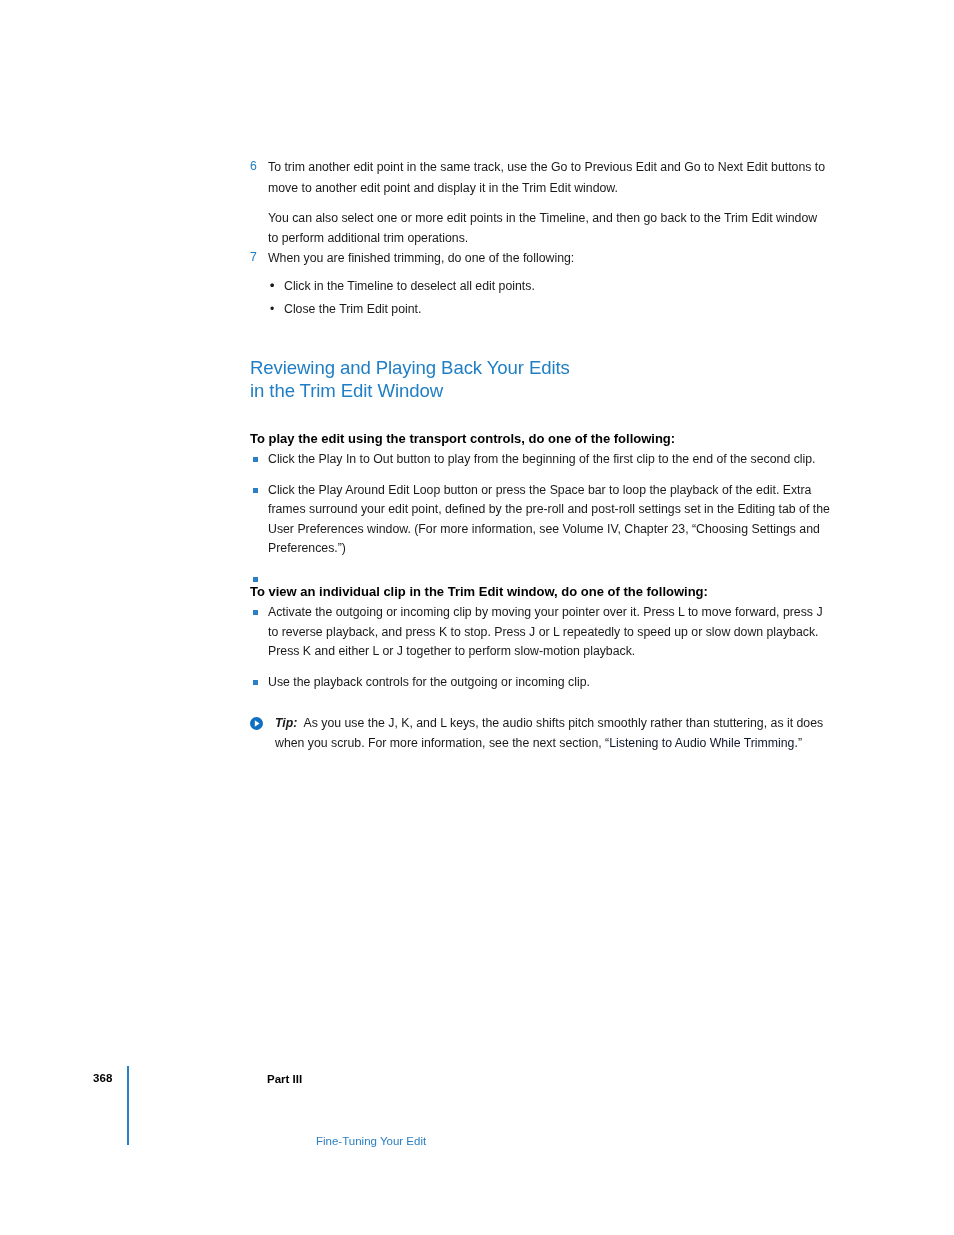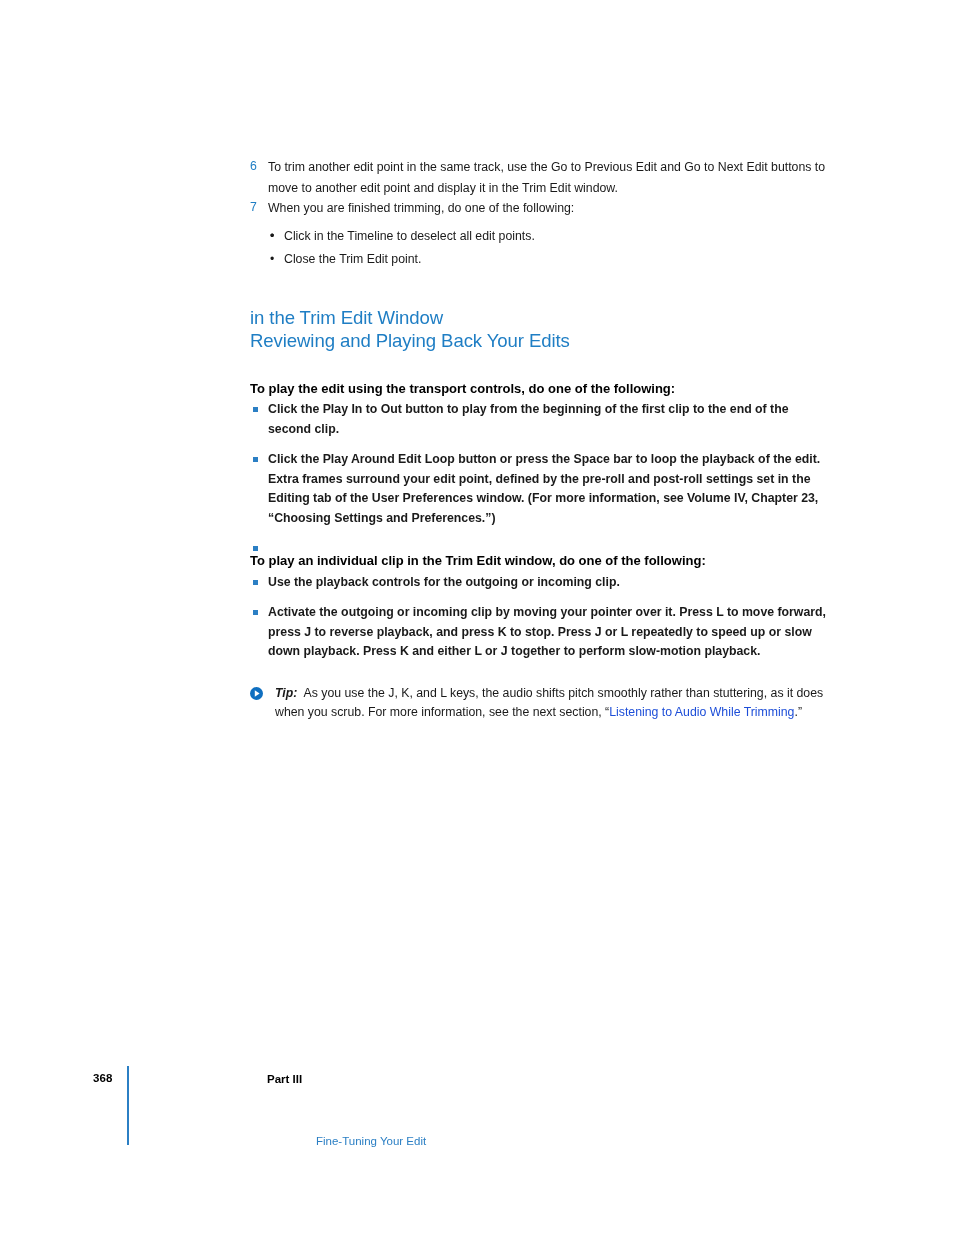--- a/index.html
+++ b/index.html
@@ -94,21 +94,21 @@
   .lead-in {
     font-weight: bold;
     font-size: 13px;
     line-height: 19.5px;
     color: #000000;
     margin-top: 26px;
   }
   .lead-in.tight { margin-top: 23px; }
 
   
-  .sq-list { margin-top: 0; font-weight: bold; }
+  .sq-list { margin-top: 0; }
   .sq-item {
     position: relative;
     padding-left: 18px;
     font-size: 12.3px;
     line-height: 19.5px;
     color: #1a1a1a;
     margin-top: 2px;
   }
   .sq-item + .sq-item { margin-top: 11px; }
   .sq-item .sq {
@@ -134,21 +134,21 @@
     left: 0px;
     top: 3px;
     width: 13px;
     height: 13px;
   }
   .tip-label {
     font-weight: bold;
     font-style: italic;
   }
   .xref {
-    color: #1d4ed8;
+    color: #0f172a;
   }
 
   
   .footer {
     position: absolute;
     left: 0;
     top: 1060px;
     width: 954px;
     height: 100px;
   }
@@ -189,68 +189,69 @@
 <body>
 
 <div class="page">
 
   <div class="content">
 
     <div class="step">
       <span class="step-num">6</span>
       <span class="step-body">To trim another edit point in the same track, use the Go to Previous Edit and Go to Next Edit buttons to move to another edit point and display it in the Trim Edit window.</span>
     </div>
+    <div class="cont-para">You can also select one or more edit points in the Timeline, and then go back to the Trim Edit window to perform additional trim operations.</div>
 
     <div class="step">
       <span class="step-num">7</span>
       <span class="step-body">When you are finished trimming, do one of the following:</span>
     </div>
     <div class="subbullets">
       <div class="dot-item">
         <span class="dot">•</span>
       </div>
       <div class="dot-item">
         <span class="dot">•</span>
         <span>Click in the Timeline to deselect all edit points.</span>
       </div>
       <div class="dot-item">
         <span class="dot">•</span>
         <span>Close the Trim Edit point.</span>
       </div>
     </div>
 
     <div class="section-heading">
+      <span class="hl">Reviewing and Playing Back Your Edits</span>
       <span class="hl">in the Trim Edit Window</span>
-      <span class="hl">Reviewing and Playing Back Your Edits</span>
     </div>
 
     <div class="lead-in">To play the edit using the transport controls, do one of the following:</div>
     <div class="sq-list">
       <div class="sq-item">
         <span class="sq"></span>
         <span>Click the Play In to Out button to play from the beginning of the first clip to the end of the second clip.</span>
       </div>
       <div class="sq-item">
         <span class="sq"></span>
         <span>Click the Play Around Edit Loop button or press the Space bar to loop the playback of the edit. Extra frames surround your edit point, defined by the pre-roll and post-roll settings set in the Editing tab of the User Preferences window. (For more information, see Volume IV, Chapter 23, “Choosing Settings and Preferences.”)</span>
       </div>
       <div class="sq-item">
         <span class="sq"></span>
       </div>
     </div>
 
-    <div class="lead-in tight">To play an individual clip in the Trim Edit window, do one of the following:</div>
+    <div class="lead-in tight">To view an individual clip in the Trim Edit window, do one of the following:</div>
     <div class="sq-list">
       <div class="sq-item">
         <span class="sq"></span>
+        <span>Activate the outgoing or incoming clip by moving your pointer over it. Press L to move forward, press J to reverse playback, and press K to stop. Press J or L repeatedly to speed up or slow down playback. Press K and either L or J together to perform slow-motion playback.</span>
+      </div>
+      <div class="sq-item">
+        <span class="sq"></span>
         <span>Use the playback controls for the outgoing or incoming clip.</span>
-      </div>
-      <div class="sq-item">
-        <span class="sq"></span>
-        <span>Activate the outgoing or incoming clip by moving your pointer over it. Press L to move forward, press J to reverse playback, and press K to stop. Press J or L repeatedly to speed up or slow down playback. Press K and either L or J together to perform slow-motion playback.</span>
       </div>
     </div>
 
     <div class="tip">
       <span class="tip-icon">
         <svg width="13" height="13" viewBox="0 0 13 13" xmlns="http://www.w3.org/2000/svg">
           <circle cx="6.5" cy="6.5" r="6.5" fill="#0f6fc0"></circle>
           <polygon points="4.8,3.3 9.6,6.5 4.8,9.7" fill="#ffffff"></polygon>
         </svg>
       </span>

